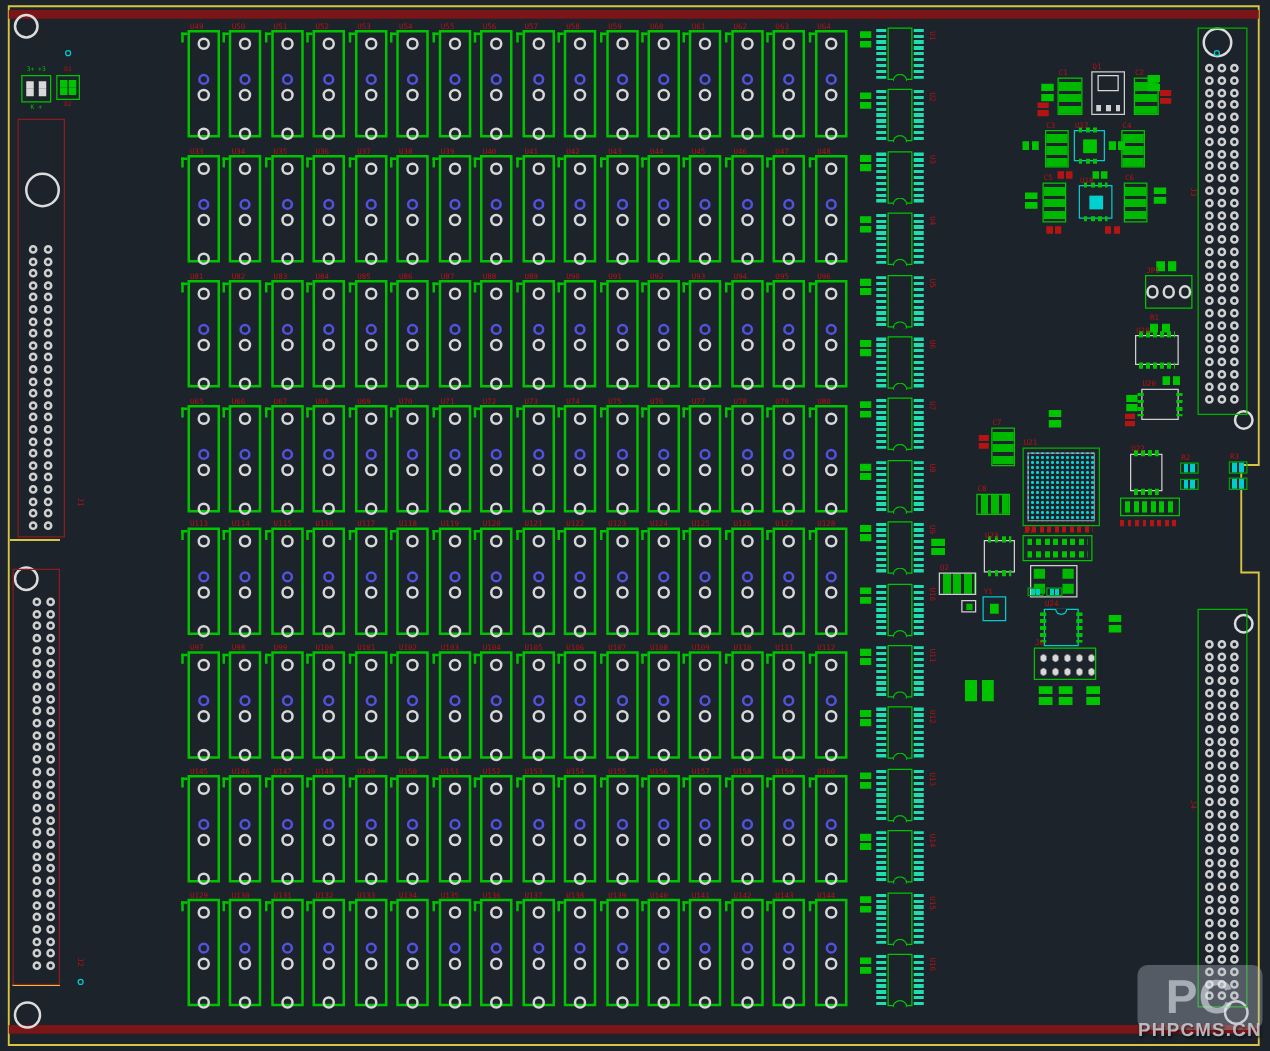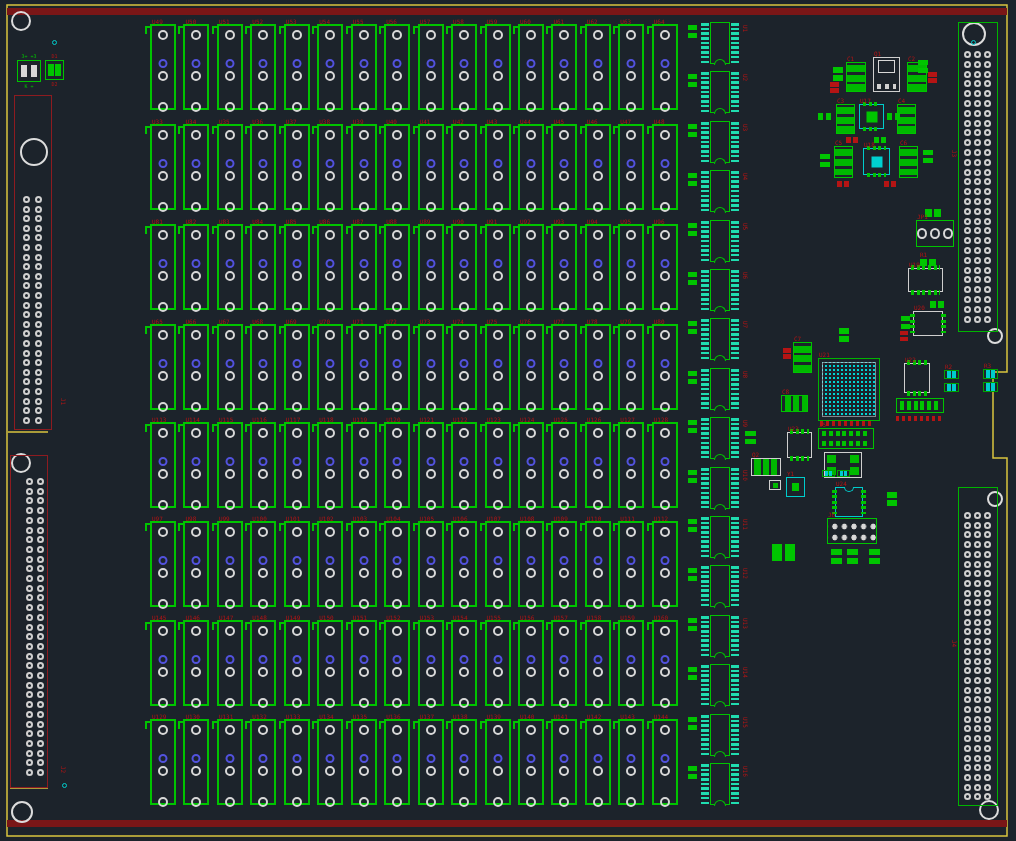--- a/index.html
+++ b/index.html
@@ -1716,13 +1716,17 @@
       <div class="g2v" style="left: 745px; top: 431px; width: 11px; height: 13px;"></div>
       <div class="rtxt" style="left: 57px; top: 398px; width: 10px; height: 22px;">J1</div>
       <div class="rtxt" style="left: 57px; top: 766px; width: 10px; height: 22px;">J2</div>
       <div class="rtxt" style="left: 948px; top: 150px; width: 10px; height: 22px;">J3</div>
       <div class="rtxt" style="left: 948px; top: 640px; width: 10px; height: 22px;">J4</div>
       <div class="cdot" style="left: 52px; top: 40px; width: 5px; height: 5px;"></div>
       <div class="cdot" style="left: 62px; top: 783px; width: 5px; height: 5px;"></div>
       <div class="cdot" style="left: 971px; top: 40px; width: 5px; height: 5px;"></div>
     </div>
 
+  <div class="watermark">
+    <div class="wm-box">PC</div>
+    <div class="wm-text">PHPCMS.CN</div>
+  </div>
 </div>
 
 </body></html>

